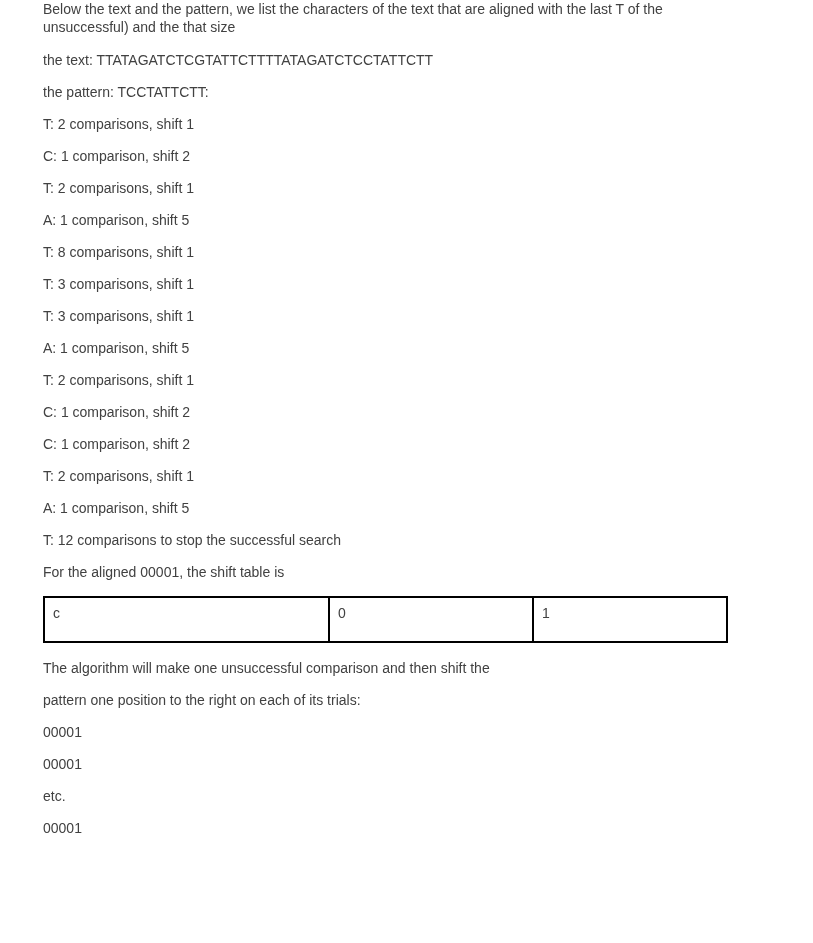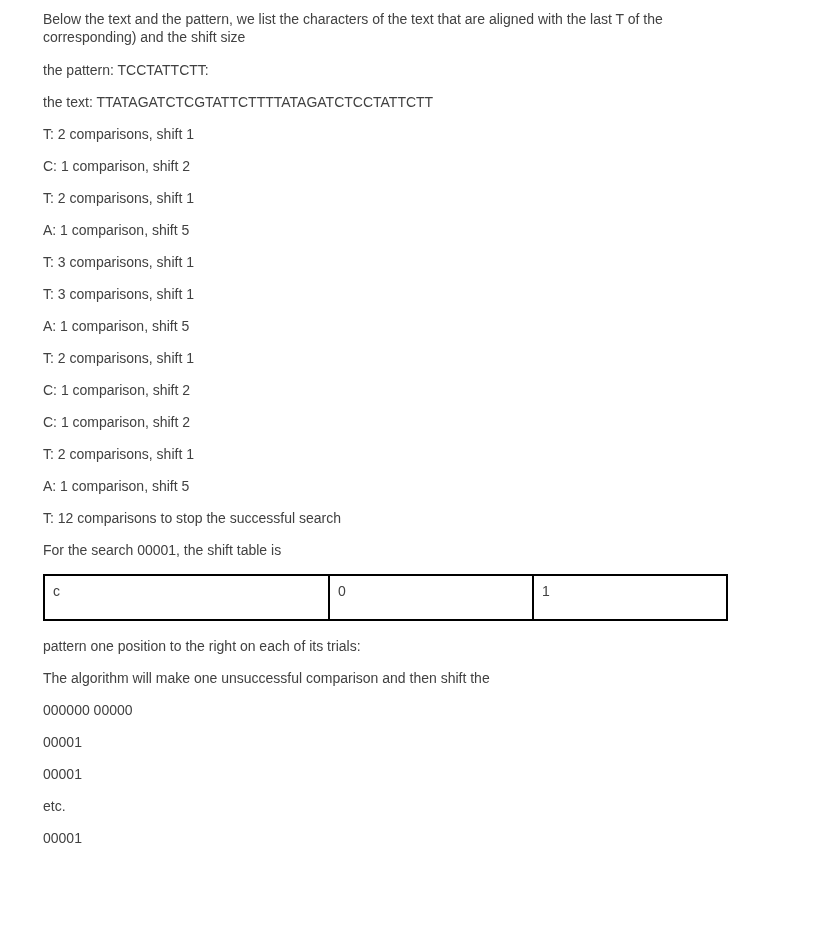--- a/index.html
+++ b/index.html
@@ -10,21 +10,21 @@
   body {
     width: 813px;
     height: 943px;
     overflow: hidden;
     font-family: "Liberation Sans", sans-serif;
   }
   .page {
     box-sizing: border-box;
     width: 813px;
     height: 943px;
-    padding: 10px 30px 0 43px;
+    padding: 0 30px 0 43px;
     color: #414141;
     font-size: 14px;
   }
   .para-line {
     line-height: 18px;
     white-space: nowrap;
   }
   .intro {
     margin-bottom: 8px;
   }
@@ -56,57 +56,57 @@
     margin-top: 9px;
   }
 </style>
 </head>
 <body>
 
 <div class="page">
 
   <div class="intro">
     <div class="para-line">Below the text and the pattern, we list the characters of the text that are aligned with the last T of the</div>
-    <div class="para-line">corresponding) and the shift size</div>
+    <div class="para-line">unsuccessful) and the that size</div>
   </div>
 
+  <div class="std-line">the text: TTATAGATCTCGTATTCTTTTATAGATCTCCTATTCTT</div>
   <div class="std-line">the pattern: TCCTATTCTT:</div>
-  <div class="std-line">the text: TTATAGATCTCGTATTCTTTTATAGATCTCCTATTCTT</div>
 
   <div>
     <div class="std-line">T: 2 comparisons, shift 1</div>
     <div class="std-line">C: 1 comparison, shift 2</div>
     <div class="std-line">T: 2 comparisons, shift 1</div>
     <div class="std-line">A: 1 comparison, shift 5</div>
+    <div class="std-line">T: 8 comparisons, shift 1</div>
     <div class="std-line">T: 3 comparisons, shift 1</div>
     <div class="std-line">T: 3 comparisons, shift 1</div>
     <div class="std-line">A: 1 comparison, shift 5</div>
     <div class="std-line">T: 2 comparisons, shift 1</div>
     <div class="std-line">C: 1 comparison, shift 2</div>
     <div class="std-line">C: 1 comparison, shift 2</div>
     <div class="std-line">T: 2 comparisons, shift 1</div>
     <div class="std-line">A: 1 comparison, shift 5</div>
     <div class="std-line">T: 12 comparisons to stop the successful search</div>
   </div>
 
-  <div class="std-line">For the search 00001, the shift table is</div>
+  <div class="std-line">For the aligned 00001, the shift table is</div>
 
   <table class="shift-table">
     <tbody>
       <tr>
         <td class="col-c">c</td>
         <td class="col-v1">0</td>
         <td class="col-v2">1</td>
       </tr>
     </tbody>
   </table>
 
   <div class="closing-block">
+    <div class="std-line">The algorithm will make one unsuccessful comparison and then shift the</div>
     <div class="std-line">pattern one position to the right on each of its trials:</div>
-    <div class="std-line">The algorithm will make one unsuccessful comparison and then shift the</div>
-    <div class="std-line">000000 00000</div>
     <div class="std-line">00001</div>
     <div class="std-line">00001</div>
     <div class="std-line">etc.</div>
     <div class="std-line">00001</div>
   </div>
 
 </div>
 
 </body></html>

